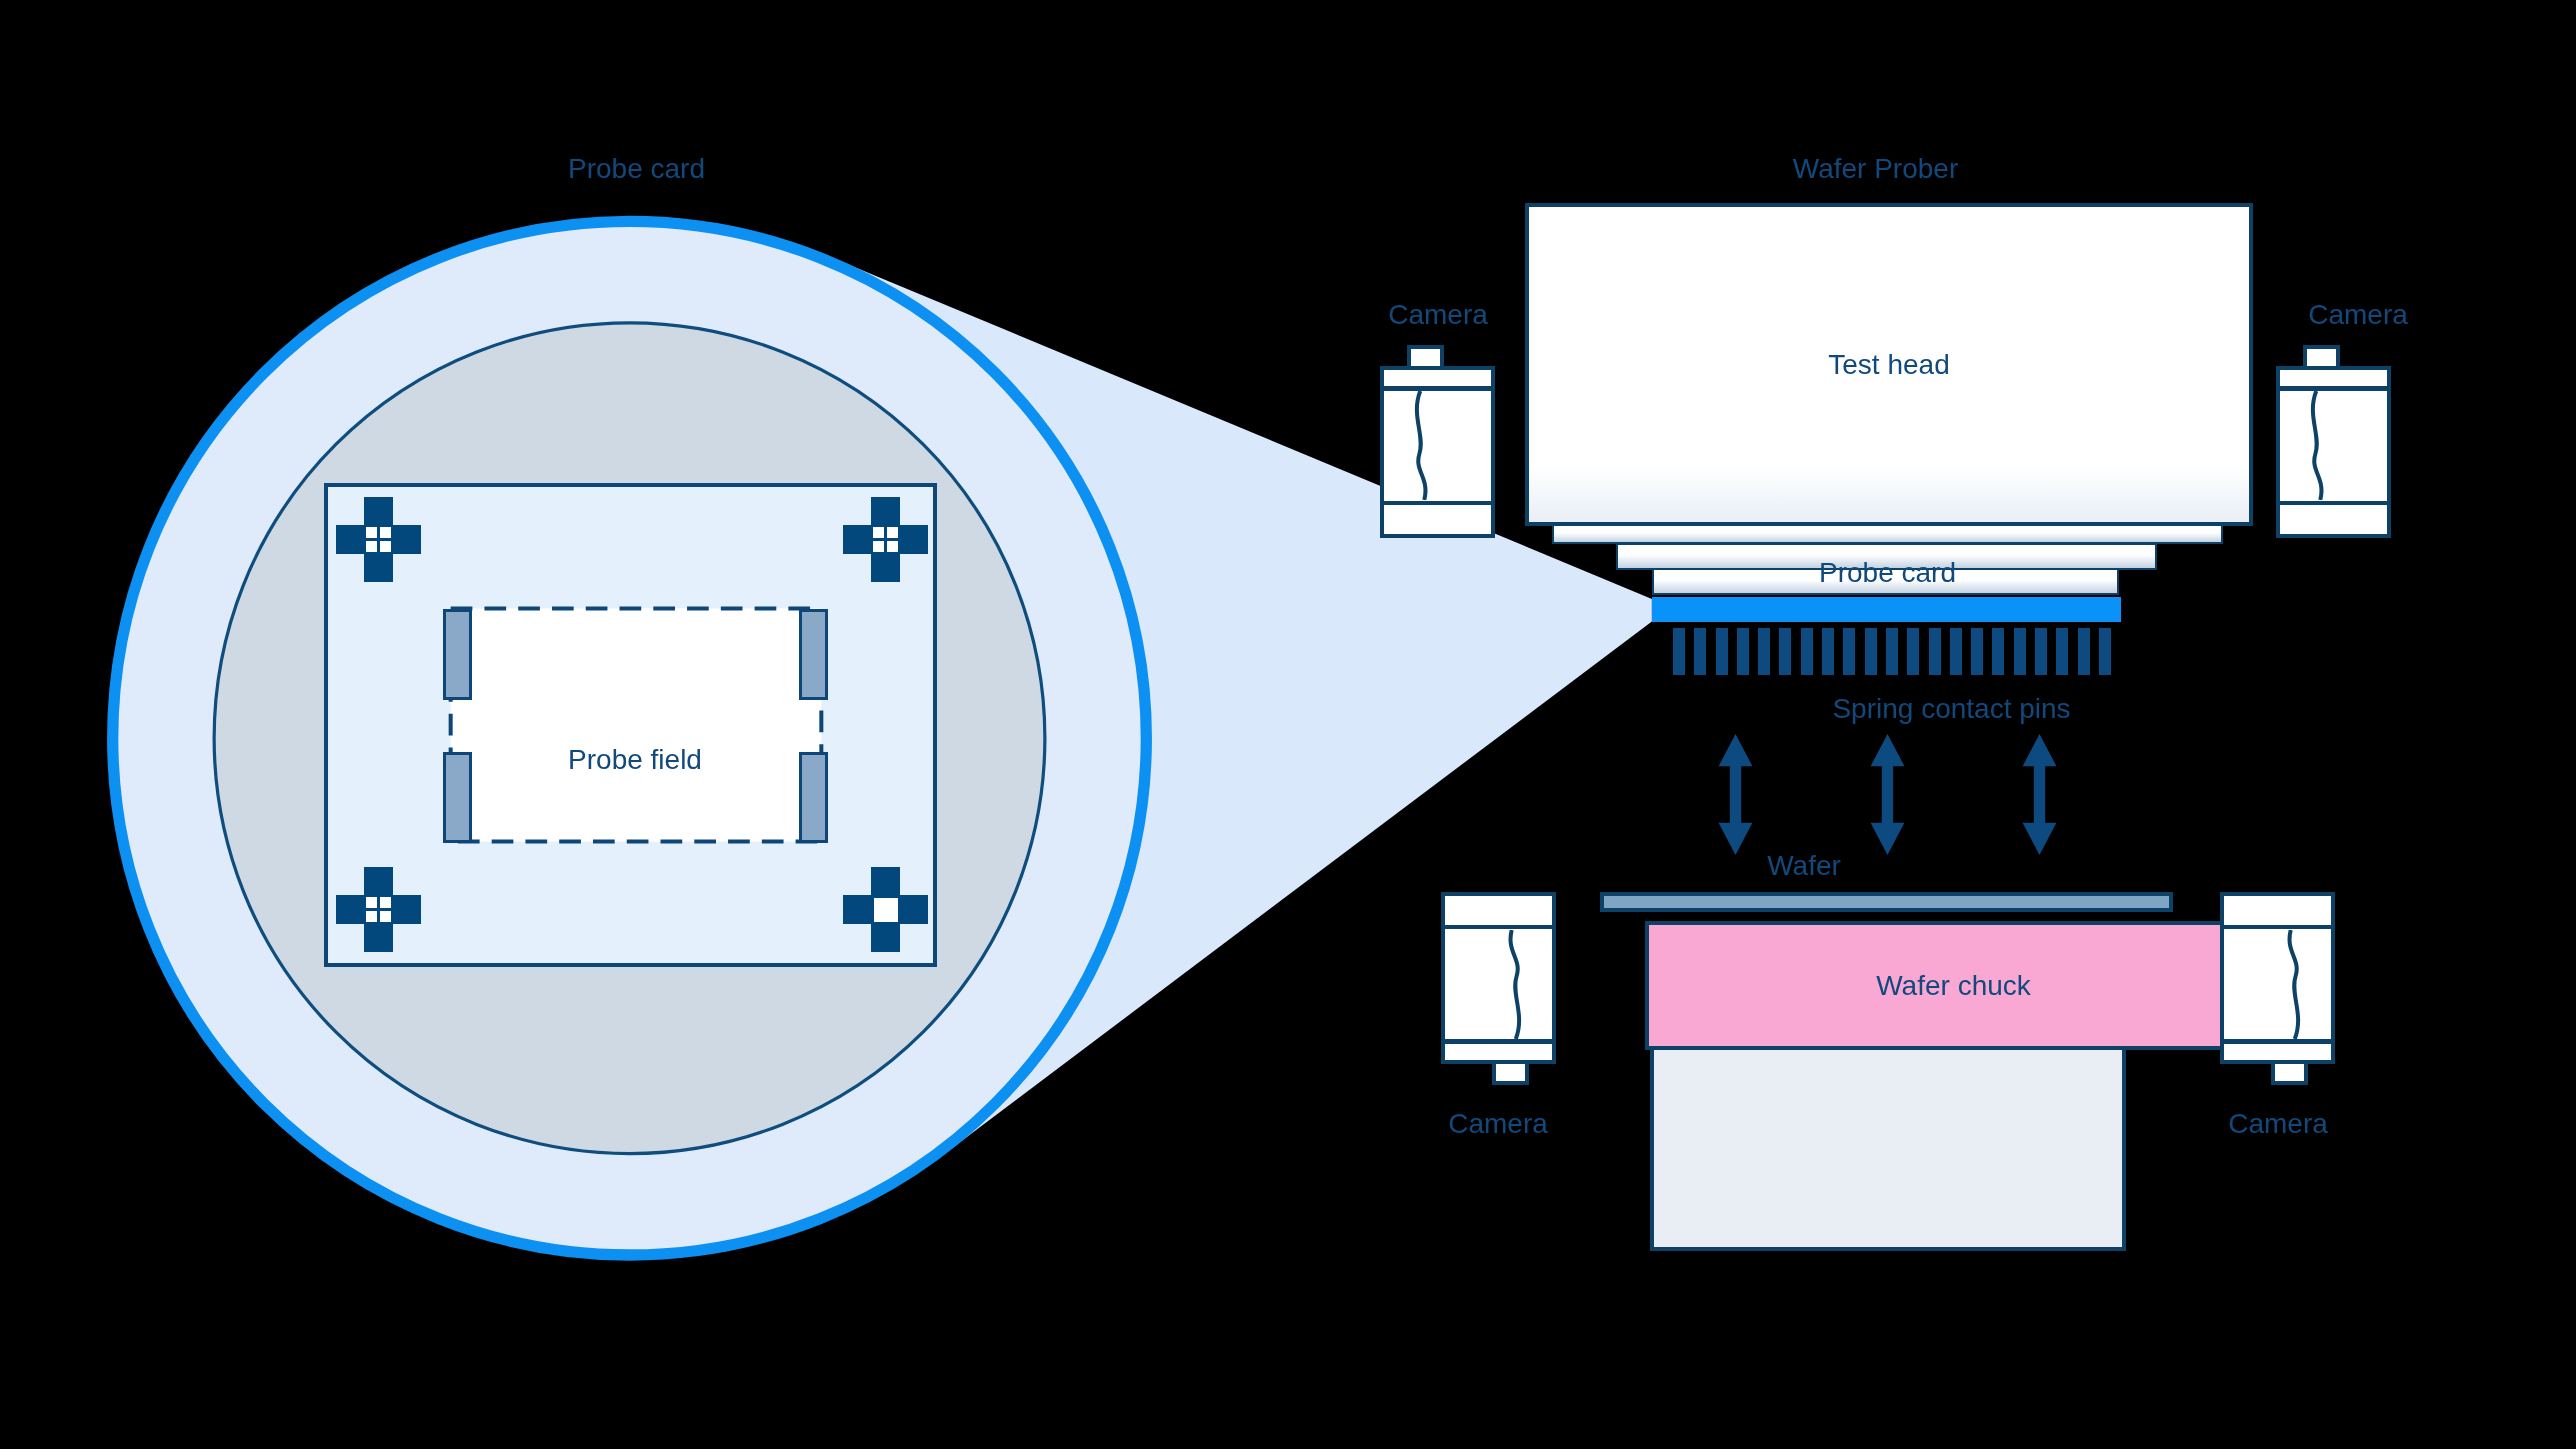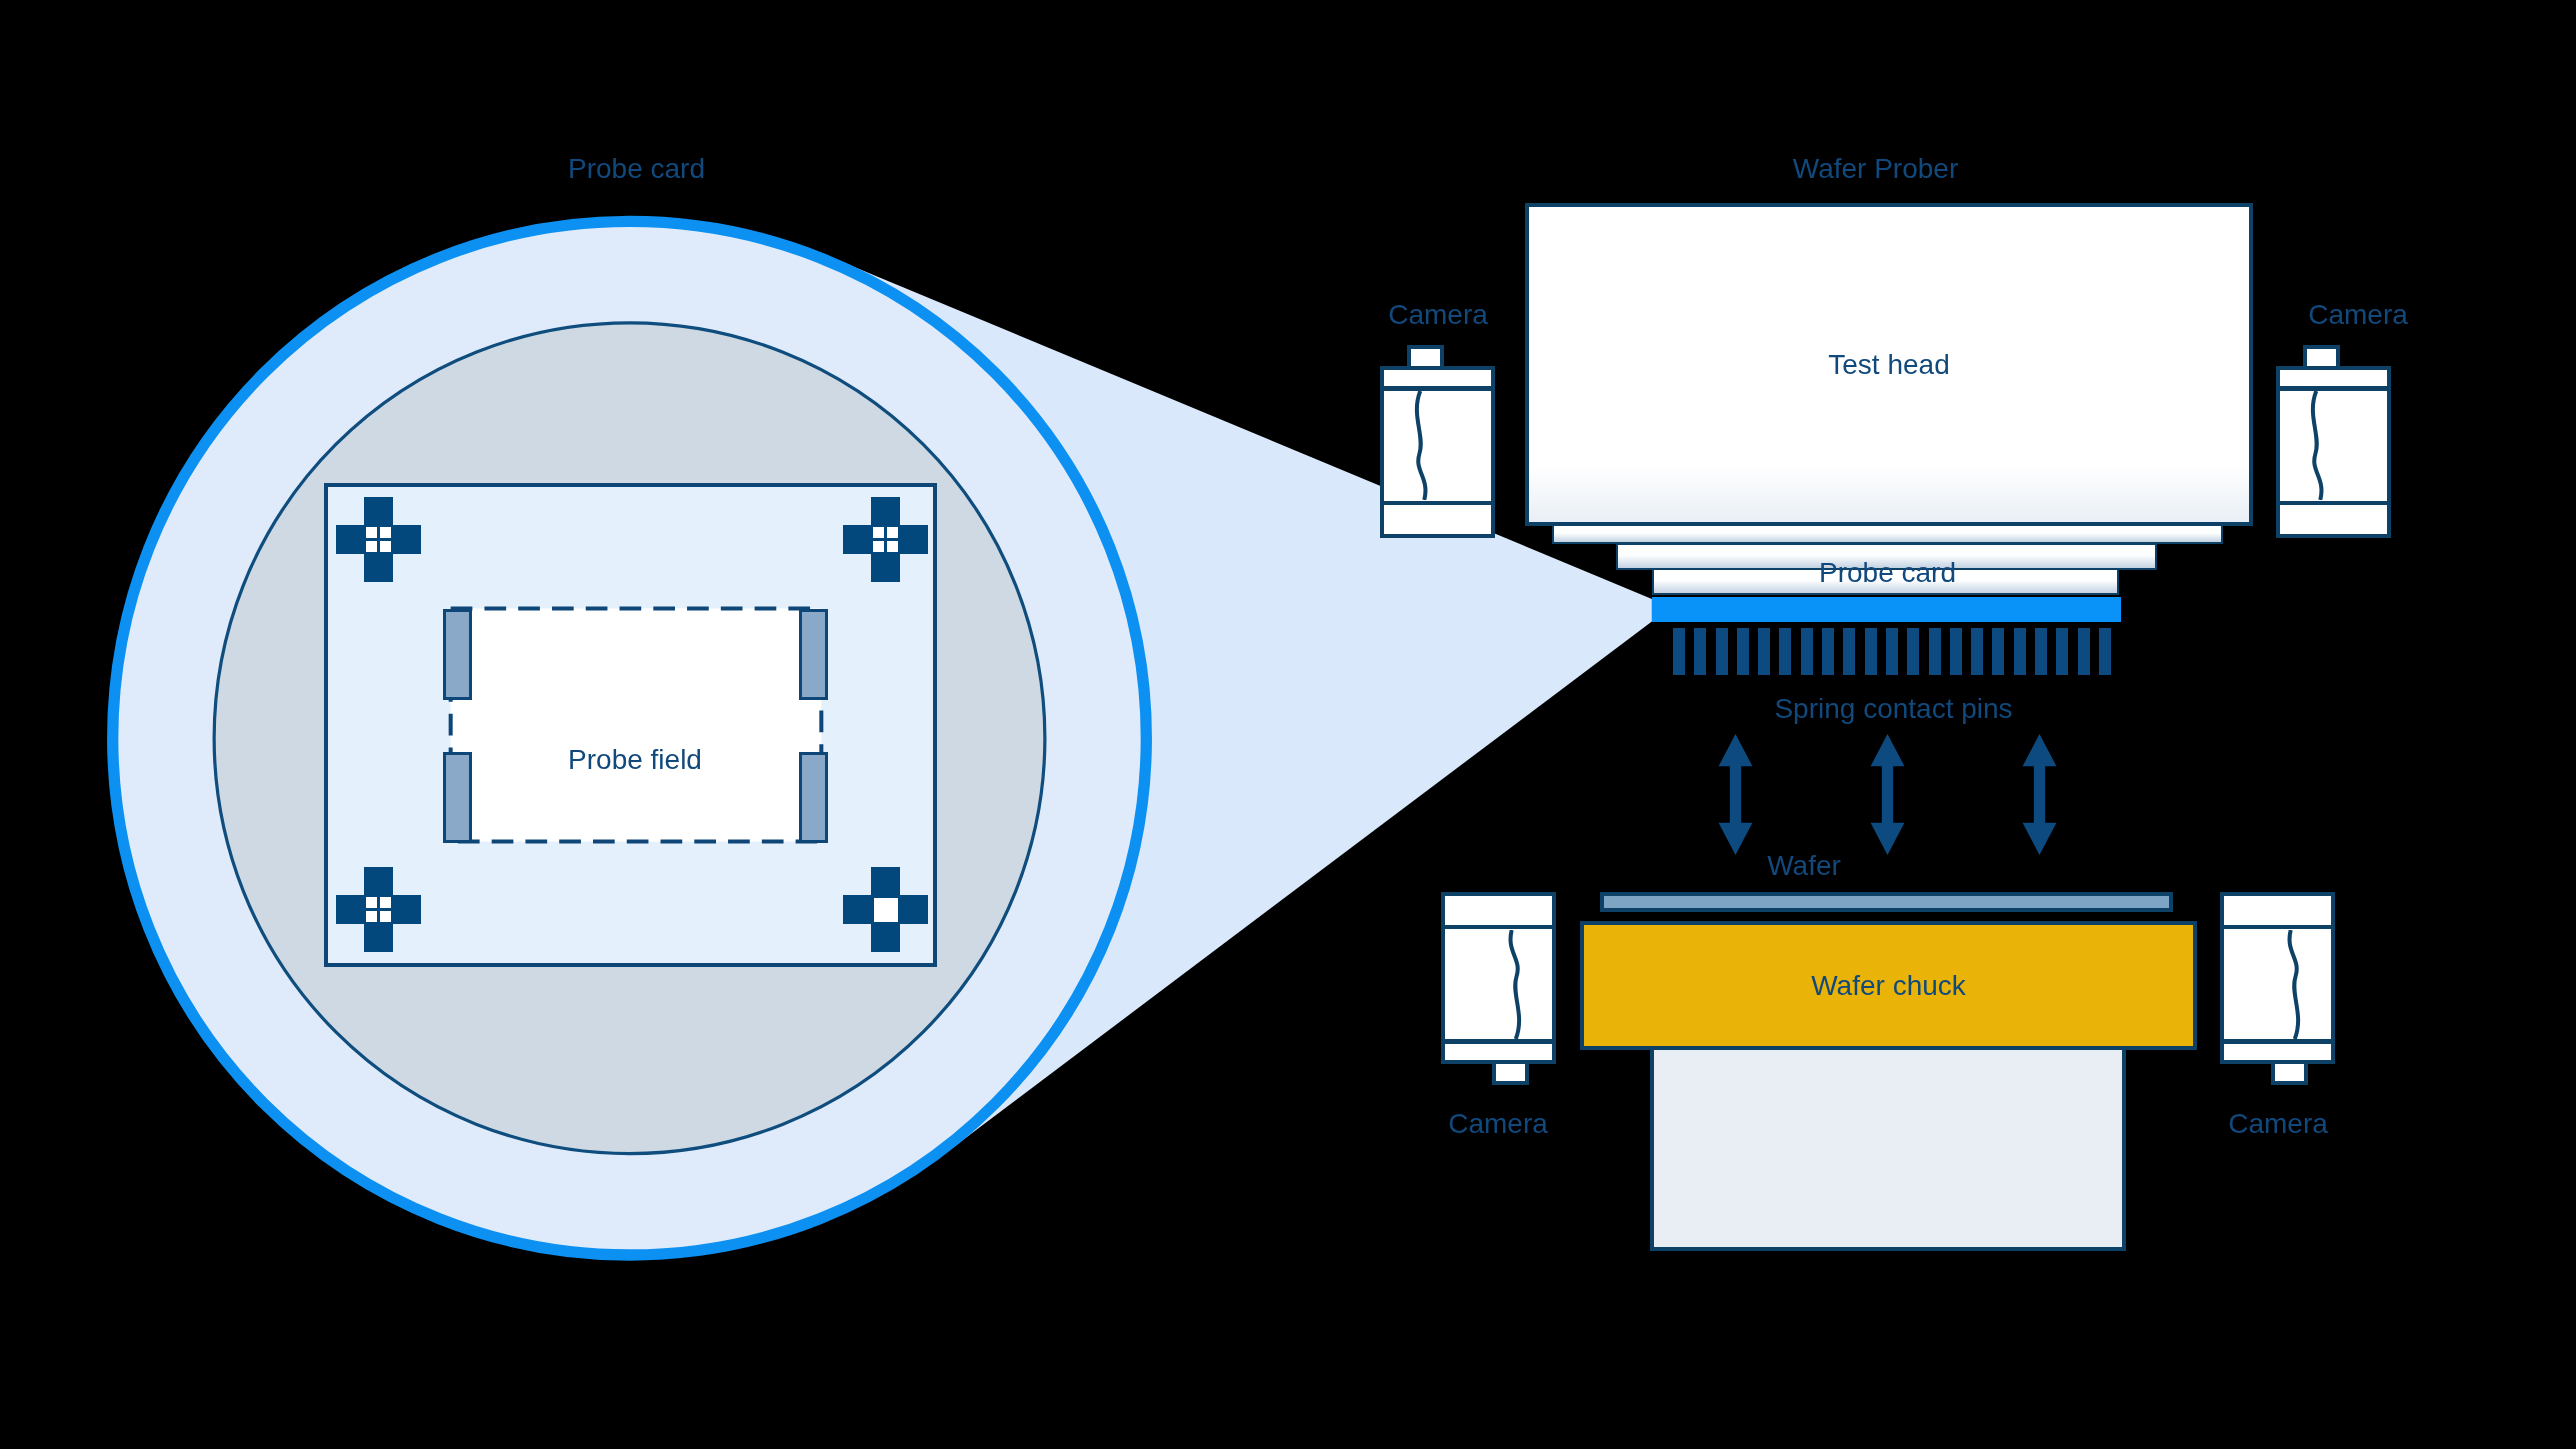--- a/index.html
+++ b/index.html
@@ -35,28 +35,28 @@
              border:4.8px solid #0d4166;display:flex;align-items:center;justify-content:center;}
   .tier{background:linear-gradient(180deg,#ffffff 0%,#fdfeff 45%,#c3d2e2 100%);
         border:2.4px solid #0d4166;z-index:2;}
   #tier-1{left:1552px;top:524px;width:671px;height:20px;}
   #tier-2{left:1616px;top:543px;width:541px;height:26.6px;}
   #tier-3{left:1652px;top:568px;width:467px;height:26.6px;}
   #probe-card-label{left:1686px;top:549px;width:403px;z-index:5;}
   #probe-card-bar{left:1652px;top:597px;width:469px;height:25px;background:#0993f8;z-index:2;}
   #spring-pins{left:1673px;top:628px;display:flex;gap:9.3px;z-index:2;}
   .pin{width:12px;height:47px;background:#0d4a80;}
-  #spring-pins-label{left:1652px;top:685px;width:483px;}
+  #spring-pins-label{left:1710px;top:685px;width:483px;}
   #motion-arrows{left:1716px;top:734px;width:343px;display:flex;justify-content:space-between;z-index:2;}
   #wafer-label{left:1683px;top:842px;width:242px;}
   #wafer-bar{left:1600px;top:892px;width:573px;height:20px;background:#7fa5c5;
              border:4px solid #0d4166;z-index:2;}
   #pedestal{left:1650px;top:1050px;width:476px;height:201px;background:#e9edf4;
             border:4px solid #0d4166;border-top:none;z-index:1;}
-  #wafer-chuck{left:1580px;top:921px;width:617px;height:129px;background:#eab308;
+  #wafer-chuck{left:1645px;top:921px;width:617px;height:129px;background:#f9a8d4;
                border:4px solid #0d4166;display:flex;align-items:center;justify-content:center;z-index:2;}
 
   
   .camera{position:absolute;width:115px;height:193px;z-index:3;}
   .camera.flipped{transform:rotate(180deg);}
   .camera .part{position:absolute;box-sizing:border-box;background:#fff;border:4px solid #0d4166;}
   .camera .knob{left:27px;top:0;width:37px;height:25px;}
   .camera .cap{left:0;top:21px;width:115px;height:24px;}
   .camera .body{left:0;top:42px;width:115px;height:118px;}
   .camera .foot{left:0;top:156px;width:115px;height:37px;}

